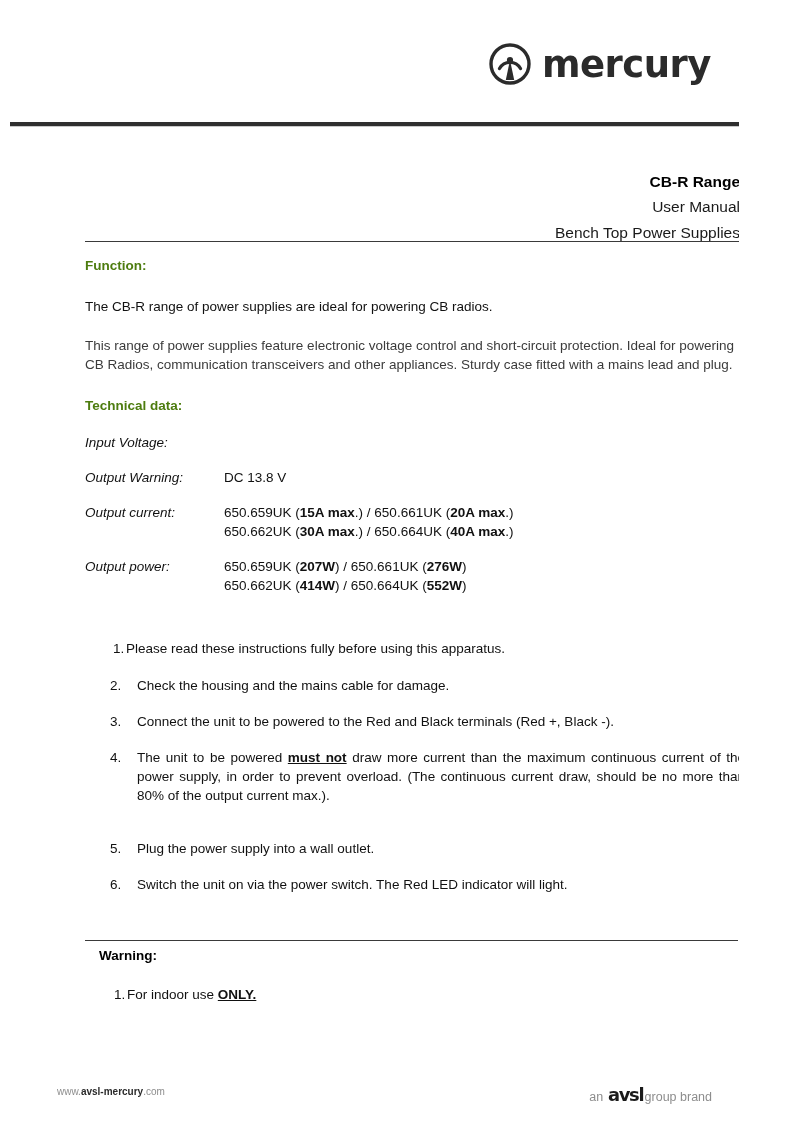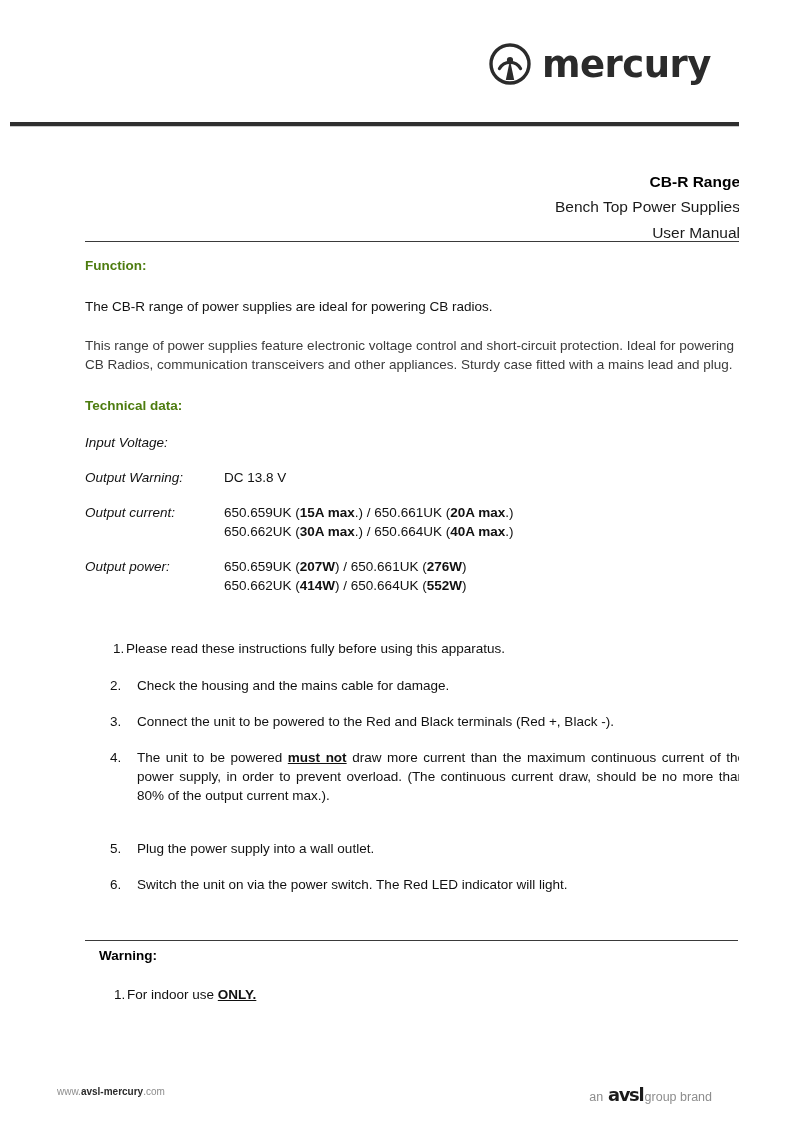--- a/index.html
+++ b/index.html
@@ -220,22 +220,22 @@
         <path d="M22 18 L26.2 38 L17.8 38 Z" fill="#2b2b2b"></path>
       </svg>
     </span>
     <span class="logo-word">mercury</span>
   </div>
 
   <div class="rule-thick"></div>
 
   <div class="title-block">
     <div class="title-main">CB-R Range</div>
+    <div class="title-sub">User Manual</div>
     <div class="title-sub">Bench Top Power Supplies</div>
-    <div class="title-sub">User Manual</div>
   </div>
   <div class="rule-thin" id="rule-title"></div>
 
   <div class="content">
 
     <div class="h-section">Function:</div>
     <div class="spacer-24"></div>
     <div class="para">The CB-R range of power supplies are ideal for powering CB radios.</div>
     <div class="spacer-20"></div>
     <div class="para para-gray">This range of power supplies feature electronic voltage control and short-circuit protection. Ideal for powering CB Radios, communication transceivers and other appliances. Sturdy case fitted with a mains lead and plug.</div>

